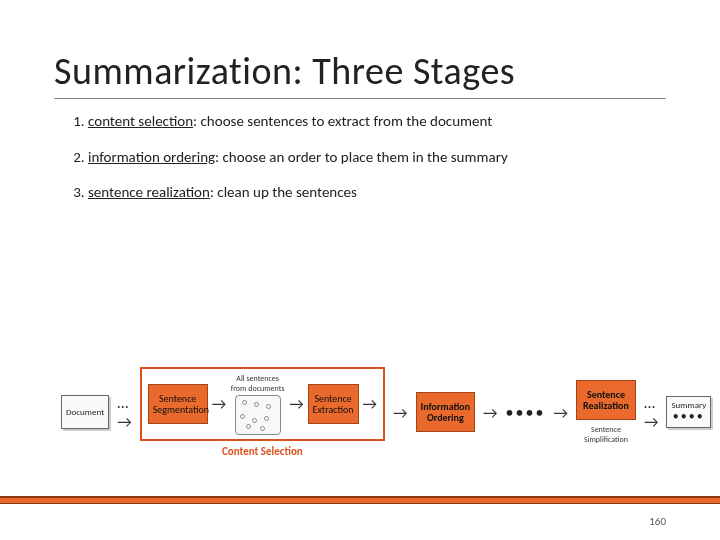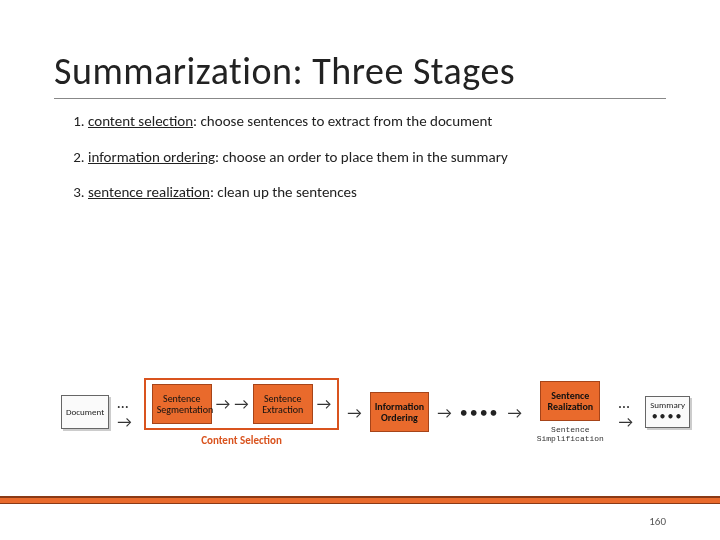--- a/index.html
+++ b/index.html
@@ -17,21 +17,21 @@
   .csbox-inner { display:flex; align-items:center; gap:4px; }
   .bubble { border:1px solid #888; background:#f8f8f8; border-radius:4px; width:46px; height:40px; position:relative; }
   .bubble .d { position:absolute; width:5px; height:5px; border:1px solid #888; border-radius:50%; background:#fff; }
   .smallcap { font-size:8px; color:#333; text-align:center; }
   .bigcap { font-size:11px; color:#d9531e; font-weight:600; text-align:center; margin-top:2px; }
   .obox { background:#e96a2c; border:1px solid #a64419; color:#111; font-size:10px; text-align:center; padding:6px 4px; line-height:1.1; width:60px; height:40px; display:flex; flex-direction:column; justify-content:center; }
   .obox.main { font-weight:700; }
   .dots { font-size:16px; letter-spacing:2px; }
   .column { display:flex; flex-direction:column; align-items:center; gap:2px; }
   .summary { width:52px; height:32px; display:flex; flex-direction:column; justify-content:center; }
-  .sublabel { font-size:8px; color:#333; text-align:center;font-family:Liberation Mono, monospace; }
+  .sublabel { font-size:8px; color:#333; text-align:center; }
   .footer-bar { position:absolute; left:0; right:0; bottom:36px; height:8px; background:#e96a2c; border-top:2px solid #8a3a16; border-bottom:1px solid #8a3a16; }
   .pagenum { position:absolute; right:54px; bottom:12px; font-size:11px; color:#555; }
 </style>
 </head>
 <body>
 
 <div class="slide">
   <h1 class="title">Summarization: Three Stages</h1>
 
   <ol class="points">
@@ -48,20 +48,33 @@
 
   <div class="diagram">
     <div class="dbox doc">Document</div>
     <span class="arr">…→</span>
 
     <div class="column">
       <div class="csbox">
         <div class="csbox-inner">
           <div class="obox">Sentence Segmentation</div>
           <span class="arr">→</span>
+          <div class="column">
+            <div class="smallcap">All sentences from documents</div>
+            <div class="bubble">
+              <span class="d" style="top:4px;left:6px"></span>
+                <span class="d" style="top:6px;left:18px"></span>
+                <span class="d" style="top:8px;left:30px"></span>
+              <span class="d" style="top:18px;left:4px"></span>
+                <span class="d" style="top:22px;left:16px"></span>
+                <span class="d" style="top:20px;left:28px"></span>
+              <span class="d" style="top:28px;left:10px"></span>
+                <span class="d" style="top:30px;left:24px"></span>
+            </div>
+          </div>
           <span class="arr">→</span>
           <div class="obox">Sentence Extraction</div>
           <span class="arr">→</span>
         </div>
       </div>
       <div class="bigcap">Content Selection</div>
     </div>
 
     <span class="arr">→</span>
     <div class="obox main">Information Ordering</div>

